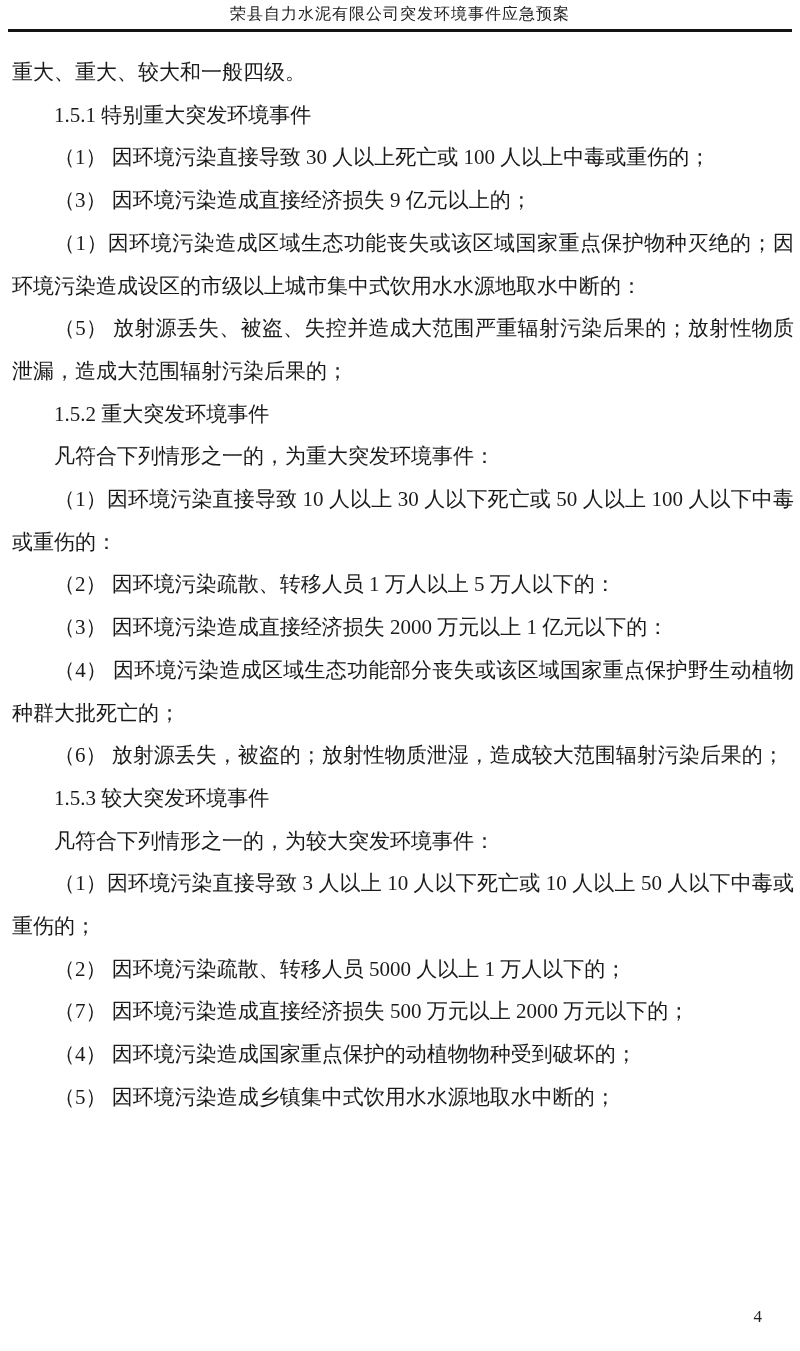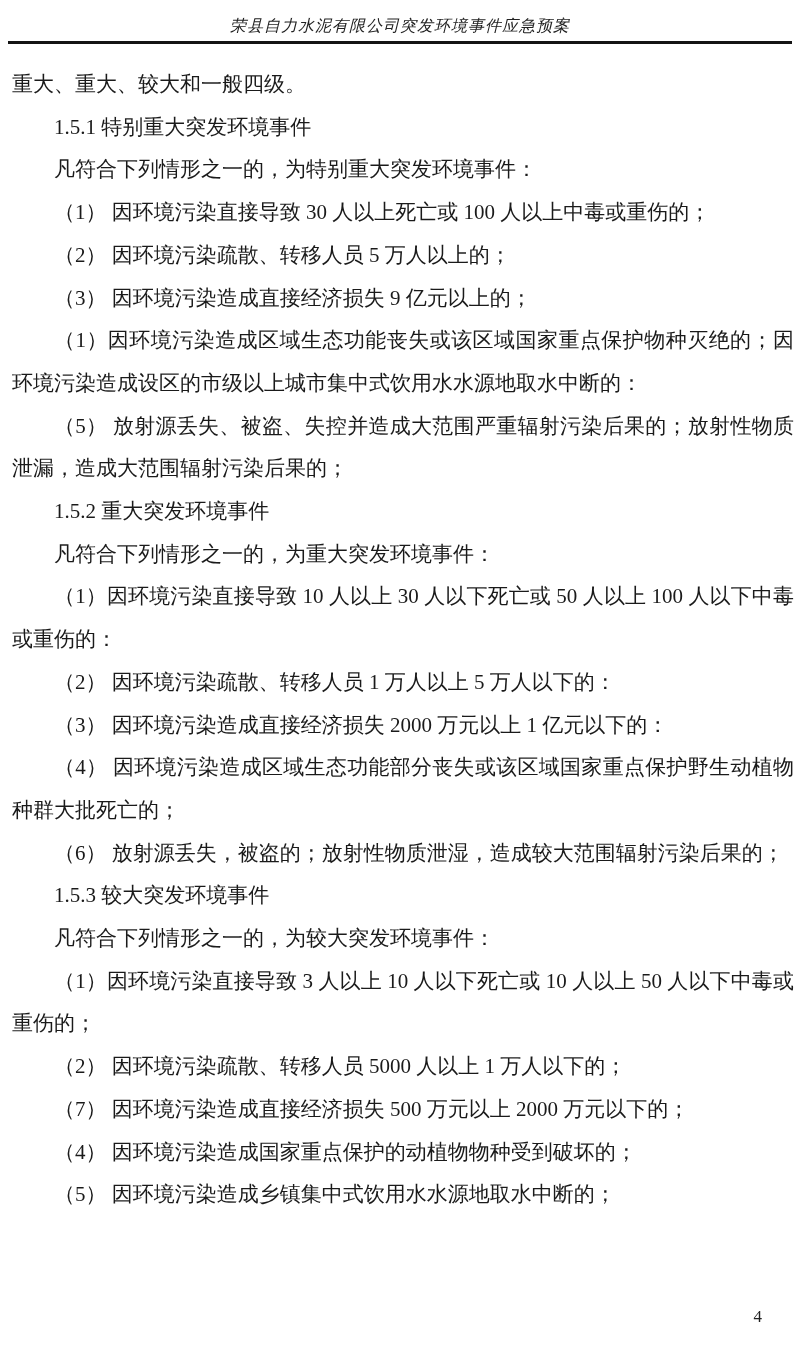--- a/index.html
+++ b/index.html
@@ -11,24 +11,23 @@
     body {
       width: 800px;
       height: 1351px;
       position: relative;
       overflow: hidden;
       font-family: "Liberation Serif", "DejaVu Serif", serif;
       color: #1a1a1a;
     }
     .page-header {
       margin: 0 8px;
-      padding-top: 16px;
+      padding-top: 4px;
       padding-bottom: 4px;
       border-bottom: 3px solid #141414;
-      font-style: italic;
     }
     .header-title {
       text-align: center;
       font-size: 16px;
       letter-spacing: 1px;
       color: #222;
       white-space: nowrap;
     }
     .document-body {
       padding: 19px 6px 0 12px;
@@ -58,23 +57,21 @@
 
 <div class="page">
 
   <div class="page-header">
     <div class="header-title">荣县自力水泥有限公司突发环境事件应急预案</div>
   </div>
 
   <div class="document-body">
     <p class="para no-indent">重大、重大、较大和一般四级。</p>
     <p class="para">1.5.1 特别重大突发环境事件</p>
-    <p class="para">凡符合下列情形之一的，为特别重大突发环境事件：</p>
     <p class="para">（1） 因环境污染直接导致 30 人以上死亡或 100 人以上中毒或重伤的；</p>
-    <p class="para">（2） 因环境污染疏散、转移人员 5 万人以上的；</p>
     <p class="para">（3） 因环境污染造成直接经济损失 9 亿元以上的；</p>
     <p class="para">（1）因环境污染造成区域生态功能丧失或该区域国家重点保护物种灭绝的；因环境污染造成设区的市级以上城市集中式饮用水水源地取水中断的：</p>
     <p class="para">（5） 放射源丢失、被盗、失控并造成大范围严重辐射污染后果的；放射性物质泄漏，造成大范围辐射污染后果的；</p>
     <p class="para">1.5.2 重大突发环境事件</p>
     <p class="para">凡符合下列情形之一的，为重大突发环境事件：</p>
     <p class="para">（1）因环境污染直接导致 10 人以上 30 人以下死亡或 50 人以上 100 人以下中毒或重伤的：</p>
     <p class="para">（2） 因环境污染疏散、转移人员 1 万人以上 5 万人以下的：</p>
     <p class="para">（3） 因环境污染造成直接经济损失 2000 万元以上 1 亿元以下的：</p>
     <p class="para">（4） 因环境污染造成区域生态功能部分丧失或该区域国家重点保护野生动植物种群大批死亡的；</p>
     <p class="para">（6） 放射源丢失，被盗的；放射性物质泄湿，造成较大范围辐射污染后果的；</p>

